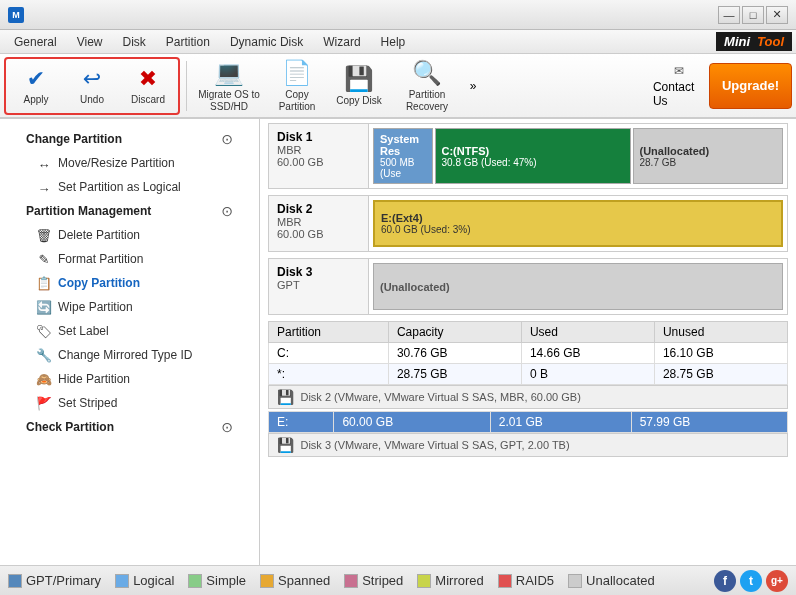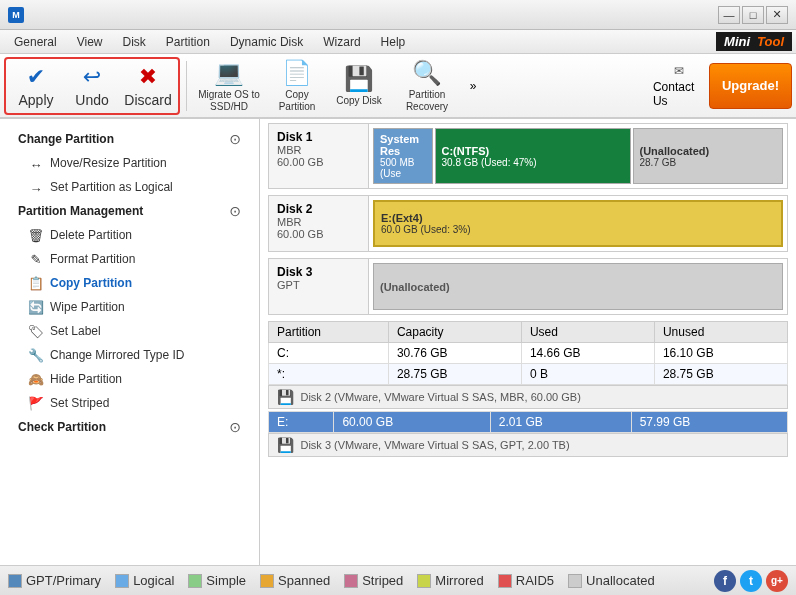--- a/index.html
+++ b/index.html
@@ -76,21 +76,21 @@
       align-items: center;
       justify-content: center;
       width: 52px;
       height: 52px;
       cursor: pointer;
       border-radius: 3px;
       padding: 4px;
       gap: 2px;
     }
     .toolbar-btn .tb-icon { font-size: 22px; }
-    .toolbar-btn .tb-label { font-size: 14px; color: #333; text-align: center; }
+    .toolbar-btn .tb-label { font-size: 10px; color: #333; text-align: center; }
     .toolbar-separator { width: 1px; height: 50px; background: #ccc; margin: 0 4px; }
     .toolbar-btn-normal {
       display: flex;
       flex-direction: column;
       align-items: center;
       justify-content: center;
       width: 60px;
       height: 58px;
       cursor: pointer;
       border-radius: 3px;
@@ -156,21 +156,21 @@
       height: calc(595px - 30px - 24px - 65px - 30px);
     }
 
     
     .sidebar {
       width: 260px;
       min-width: 260px;
       background: white;
       border-right: 1px solid #ccc;
       overflow-y: auto;
-      padding: 8px 8px;
+      padding: 8px 16px;
     }
     .sidebar-section-header {
       display: flex;
       align-items: center;
       justify-content: space-between;
       padding: 4px 10px;
       cursor: pointer;
     }
     .sidebar-section-title { font-size: 12px; font-weight: bold; color: #222; }
     .sidebar-section-toggle { font-size: 14px; color: #555; }

